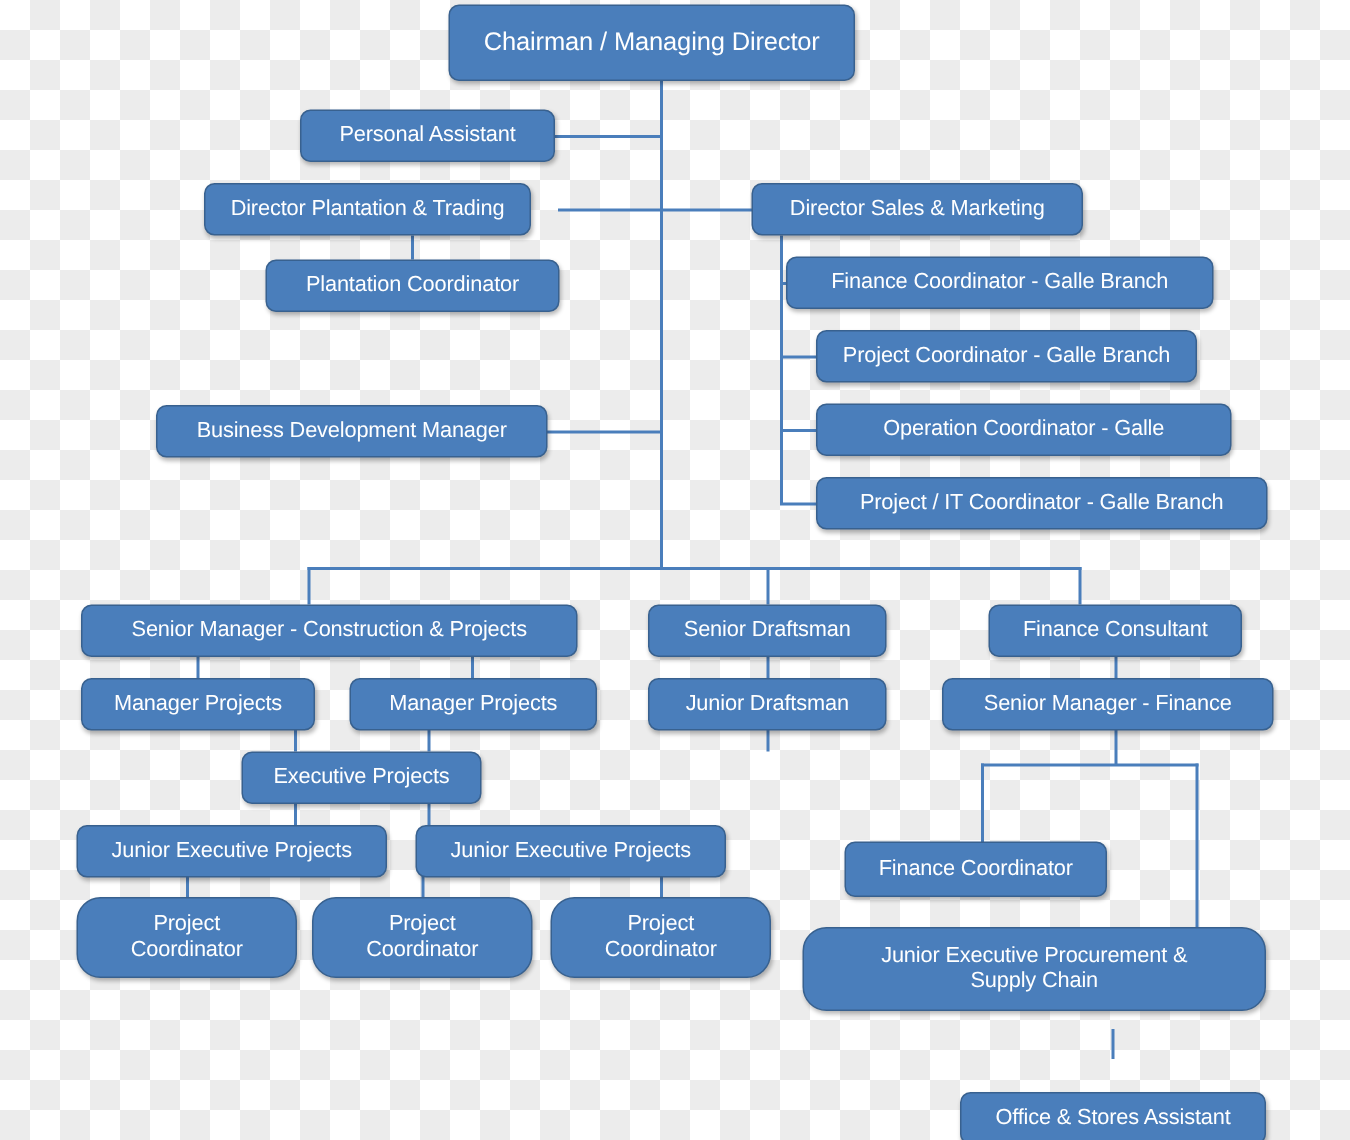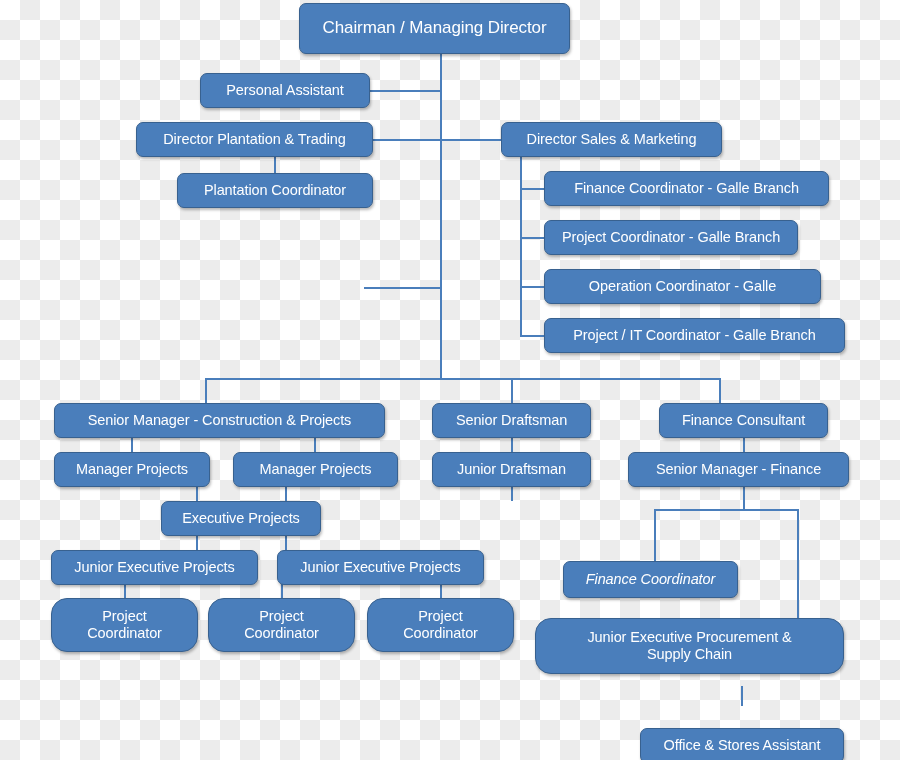--- a/index.html
+++ b/index.html
@@ -117,48 +117,51 @@
   <div class="conn v" style="left:741px; top:686px; height:20px;"></div>
 
   <div class="node" style="left:299px; top:3px; width:271px; height:51px; font-size:17px;">
     <span class="node-label">Chairman / Managing Director</span>
   </div>
 
   <div class="node" style="left:200px; top:73px; width:170px; height:35px;">
     <span class="node-label">Personal Assistant</span>
   </div>
 
-  <div class="node" style="left:136px; top:122px; width:237px; height:35px;">
+  <div class="node" style="left:136px; top:122px; width:218px; height:35px;">
     <span class="node-label">Director Plantation &amp; Trading</span>
   </div>
 
   <div class="node" style="left:177px; top:173px; width:196px; height:35px;">
     <span class="node-label">Plantation Coordinator</span>
   </div>
 
   <div class="node" style="left:501px; top:122px; width:221px; height:35px;">
     <span class="node-label">Director Sales &amp; Marketing</span>
   </div>
 
-  <div class="node" style="left:544px; top:171px; width:285px; height:35px;">
+  <div class="node" style="left:524px; top:171px; width:285px; height:35px;">
     <span class="node-label">Finance Coordinator - Galle Branch</span>
   </div>
 
   <div class="node" style="left:544px; top:220px; width:254px; height:35px;">
     <span class="node-label">Project Coordinator - Galle Branch</span>
   </div>
 
   <div class="node" style="left:544px; top:269px; width:277px; height:35px;">
     <span class="node-label">Operation Coordinator - Galle</span>
   </div>
 
   <div class="node" style="left:544px; top:318px; width:301px; height:35px;">
     <span class="node-label">Project / IT Coordinator - Galle Branch</span>
   </div>
 
+  <div class="node" style="left:104px; top:270px; width:261px; height:35px;">
+    <span class="node-label">Business Development Manager</span>
+  </div>
 
   <div class="node" style="left:54px; top:403px; width:331px; height:35px;">
     <span class="node-label">Senior Manager - Construction &amp; Projects</span>
   </div>
 
   <div class="node" style="left:54px; top:452px; width:156px; height:35px;">
     <span class="node-label">Manager Projects</span>
   </div>
 
   <div class="node" style="left:233px; top:452px; width:165px; height:35px;">
@@ -202,21 +205,21 @@
 
 
   <div class="node" style="left:659px; top:403px; width:169px; height:35px;">
     <span class="node-label">Finance Consultant</span>
   </div>
 
   <div class="node" style="left:628px; top:452px; width:221px; height:35px;">
     <span class="node-label">Senior Manager - Finance</span>
   </div>
 
-  <div class="node" style="left:563px; top:561px; width:175px; height:37px;font-style:italic;">
+  <div class="node" style="left:563px; top:561px; width:175px; height:37px;">
     <span class="node-label">Finance Coordinator</span>
   </div>
 
   <div class="node two-line" style="left:535px; top:618px; width:309px; height:56px;">
     <span class="node-label">Junior Executive Procurement &amp;</span>
     <span class="node-label">Supply Chain</span>
   </div>
 
   <div class="node" style="left:640px; top:728px; width:204px; height:35px;">
     <span class="node-label">Office &amp; Stores Assistant</span>

